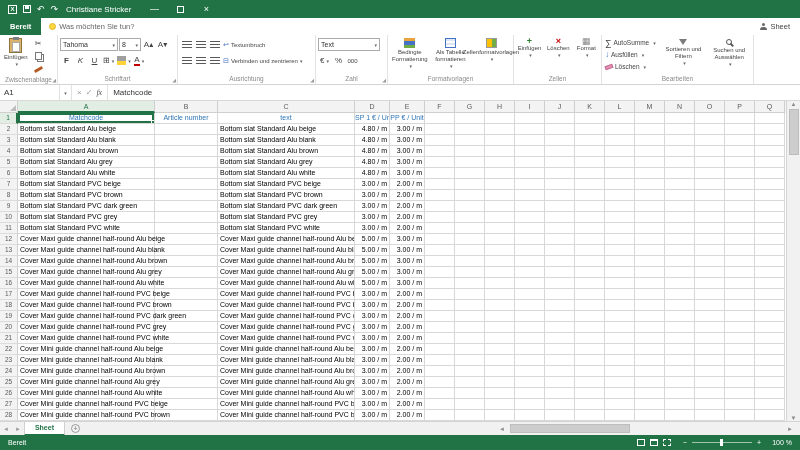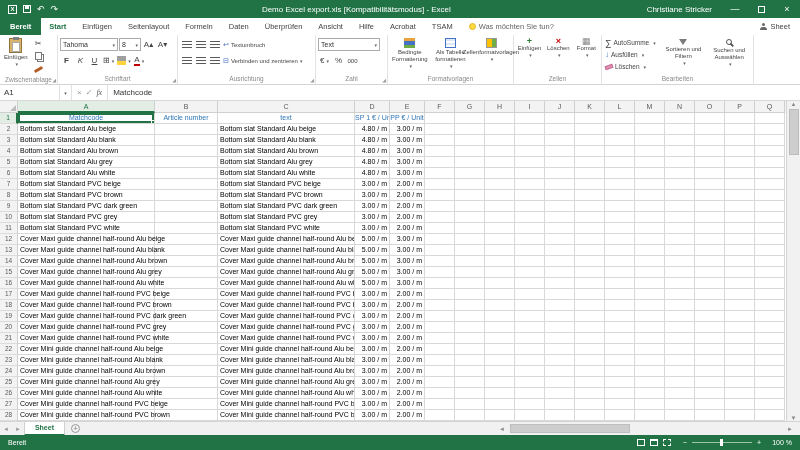--- a/index.html
+++ b/index.html
@@ -128,43 +128,30 @@
 
 <div class="app">
 
   <div class="titlebar">
     <div class="qat">
       <span class="appicon">X</span>
       <span class="ic-save"></span>
       <span class="qbtn">↶</span>
       <span class="qbtn">↷</span>
     </div>
-    <div class="tb-title">Demo Excel export.xls [Kompatibilitätsmodus]  -  Excel</div>
     <div class="tb-user">Christiane Stricker</div>
     <div class="winbtns">
       <span class="winbtn">—</span>
       <span class="winbtn"><span class="ic-restore"></span></span>
       <span class="winbtn">×</span>
     </div>
   </div>
 
   <div class="tabrow">
     <div class="ftab">Bereit</div>
-    <div style="display:flex">
-        <div class="rtab active">Start</div>
-        <div class="rtab">Einfügen</div>
-        <div class="rtab">Seitenlayout</div>
-        <div class="rtab">Formeln</div>
-        <div class="rtab">Daten</div>
-        <div class="rtab">Überprüfen</div>
-        <div class="rtab">Ansicht</div>
-        <div class="rtab">Hilfe</div>
-        <div class="rtab">Acrobat</div>
-        <div class="rtab">TSAM</div>
-      </div>
     <div class="tellme">
       <span class="bulb"></span>
       <span>Was möchten Sie tun?</span>
     </div>
     <div class="share">
       <span class="person"></span>
       <span>Sheet</span>
     </div>
   </div>
 

